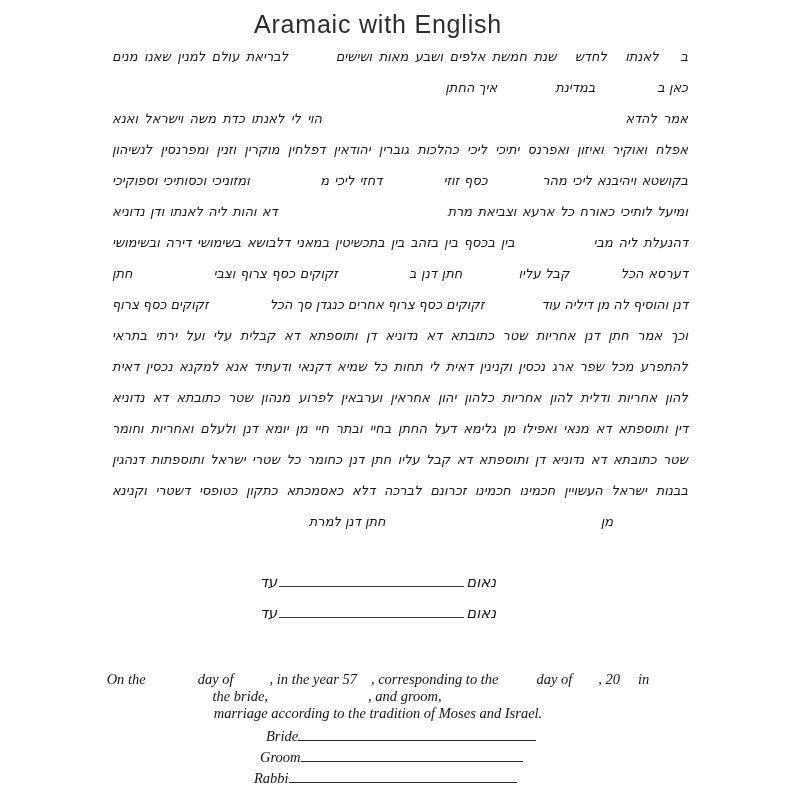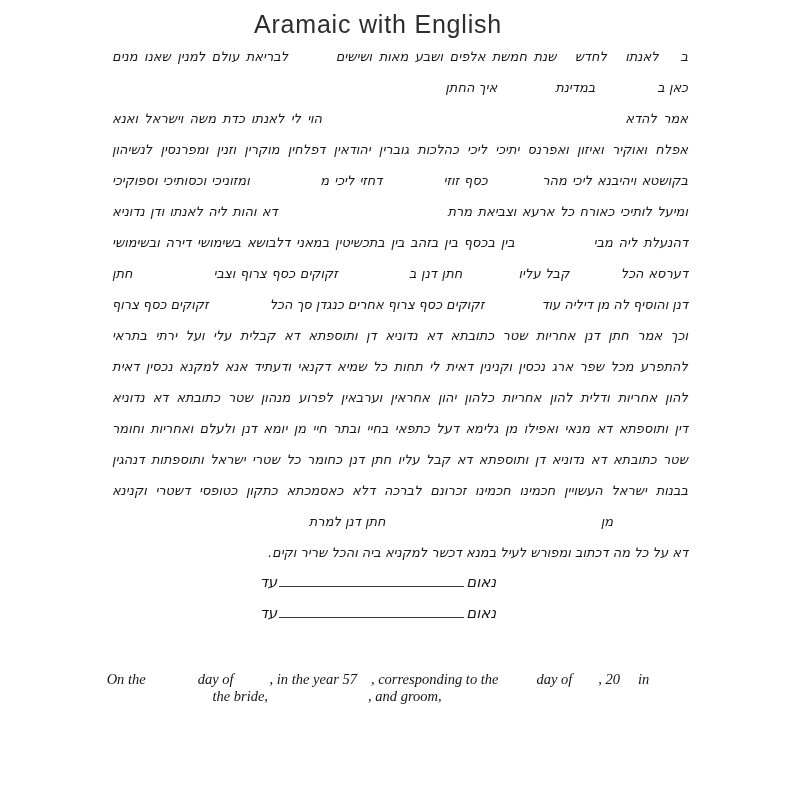--- a/index.html
+++ b/index.html
@@ -391,21 +391,21 @@
         <span class="word">מנאי</span>
         <span class="sp" style="flex: 0.5 0.5 4px;"></span>
         <span class="word">ואפילו</span>
         <span class="sp" style="flex: 0.5 0.5 4px;"></span>
         <span class="word">מן</span>
         <span class="sp" style="flex: 0.5 0.5 4px;"></span>
         <span class="word">גלימא</span>
         <span class="sp" style="flex: 0.5 0.5 4px;"></span>
         <span class="word">דעל</span>
         <span class="sp" style="flex: 0.5 0.5 4px;"></span>
-        <span class="word">כתפאי</span>
+        <span class="word">החתן</span>
         <span class="sp" style="flex: 0.5 0.5 4px;"></span>
         <span class="word">בחיי</span>
         <span class="sp" style="flex: 0.5 0.5 4px;"></span>
         <span class="word">ובתר</span>
         <span class="sp" style="flex: 0.5 0.5 4px;"></span>
         <span class="word">חיי</span>
         <span class="sp" style="flex: 0.5 0.5 4px;"></span>
         <span class="word">מן</span>
         <span class="sp" style="flex: 0.5 0.5 4px;"></span>
         <span class="word">יומא</span>
@@ -478,36 +478,48 @@
         <span class="sp" style="flex: 0.5 0.5 4px;"></span>
         <span class="word">דשטרי</span>
         <span class="sp" style="flex: 0.5 0.5 4px;"></span>
         <span class="word">וקנינא</span>
       </div>
       <div class="heb-line">
         <span class="gap" style="flex: 0 0 75px;"></span>
         <span class="phrase">מן</span>
         <span class="gap" style="flex: 0 0 215px;"></span>
         <span class="phrase">חתן דנן למרת</span>
-      </div>
-      <div class="heb-line">
-        <span class="phrase">דא על כל מה דכתוב ומפורש לעיל במנא דכשר למקניא ביה והכל שריר וקים.</span>
       </div>
     </div>
 
   <div class="witness">
       <div class="wit-row">
         <span class="word">נאום</span>
         <span class="wit-line"></span>
         <span class="word">עד</span>
       </div>
       <div class="wit-row">
         <span class="word">נאום</span>
         <span class="wit-line"></span>
         <span class="word">עד</span>
       </div>
     </div>
 
   <div class="english">
     <div class="eng-row"><span class="etext">On the</span><span class="egap" style="width: 52px;"></span><span class="etext">day of</span><span class="egap" style="width: 36px;"></span><span class="etext">, in the year 57</span><span class="egap" style="width: 14px;"></span><span class="etext">, corresponding to the</span><span class="egap" style="width: 38px;"></span><span class="etext">day of</span><span class="egap" style="width: 26px;"></span><span class="etext">, 20</span><span class="egap" style="width: 18px;"></span><span class="etext">in</span></div>
     <div class="eng-row"><span class="etext">the bride,</span><span class="egap" style="width: 100px;"></span><span class="etext">, and groom,</span><span class="egap" style="width: 102px;"></span></div>
+    <div class="eng-center">marriage according to the tradition of Moses and Israel.</div>
+    <div class="fields">
+        <div class="field-row">
+          <span class="etext">Bride</span>
+          <span class="field-line" style="width: 238px;"></span>
+        </div>
+        <div class="field-row">
+          <span class="etext">Groom</span>
+          <span class="field-line" style="width: 222px;"></span>
+        </div>
+        <div class="field-row">
+          <span class="etext">Rabbi</span>
+          <span class="field-line" style="width: 228px;"></span>
+        </div>
+      </div>
   </div>
 </div>
 
 </body></html>

